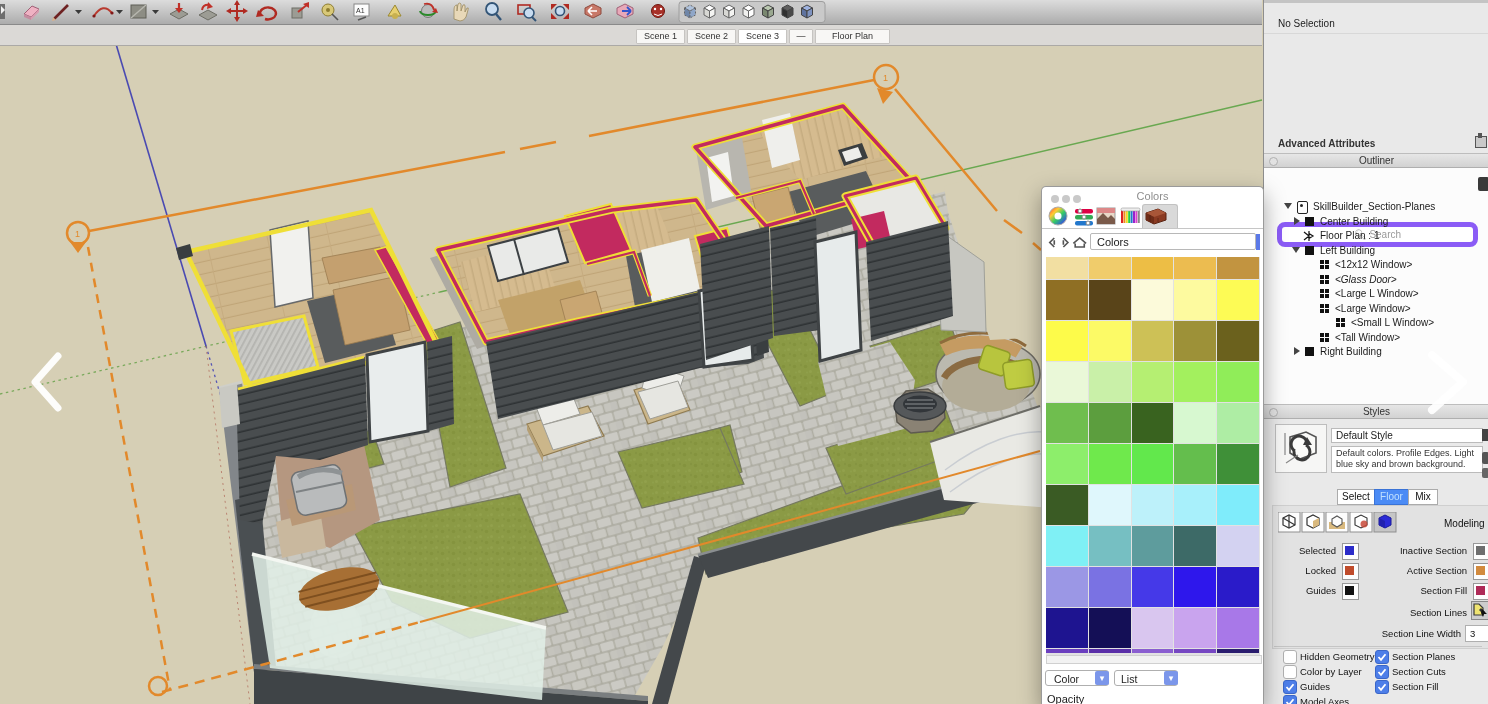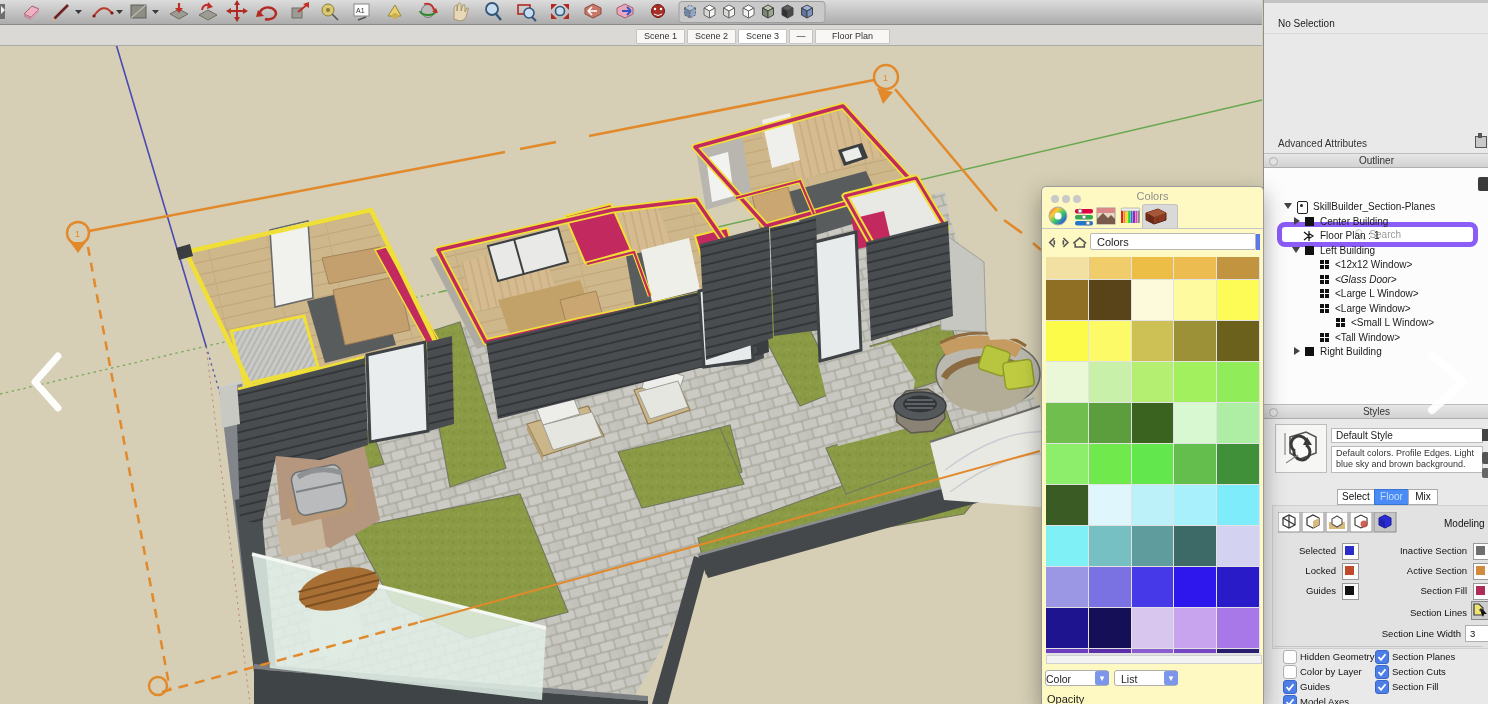--- a/index.html
+++ b/index.html
@@ -13,21 +13,21 @@
   .stab{position:absolute;top:4px;height:13px;background:#F8F7F5;border:1px solid #C6C4C1;
         font-size:9px;color:#333;text-align:center;line-height:13px;border-radius:1px;}
   .stab.sel{background:#ffffff;}
   
   #rpanel{left:1263px;top:0;width:225px;height:704px;background:#E9E9E9;border-left:1px solid #8E8E8E;font-size:10px;color:#222;}
   .hdr{position:absolute;left:0;width:225px;height:13px;background:linear-gradient(#E6E6E6,#D2D2D2);
        border-top:1px solid #BDBDBD;border-bottom:1px solid #AFAFAF;text-align:center;
        font-size:10px;color:#333;line-height:13px;}
   .hdr .dot{position:absolute;left:5px;top:3px;width:7px;height:7px;border:1px solid #B0B0B0;border-radius:50%;background:#E2E2E2;}
   
-  #cwin{left:1041px;top:186px;width:221px;height:518px;background:#fef9c3;
+  #cwin{left:1041px;top:186px;width:221px;height:518px;background:#ffffff;
         border:1px solid #9a9a9a;border-bottom:none;border-radius:5px 5px 0 0;
         box-shadow:0 8px 22px rgba(0,0,0,.35);font-size:11px;color:#222;}
 </style>
 </head>
 <body>
 <svg id="scene" class="abs" style="left:0;top:0" width="1488" height="704" viewBox="0 0 1488 704">
 <defs>
 <pattern id="st" width="30" height="20" patternUnits="userSpaceOnUse" patternTransform="rotate(-15.5)">
  <rect width="30" height="20" fill="#ADACA1"></rect>
  <rect x="0.7" y="0.7" width="13.6" height="8.6" rx="1.5" fill="#C7C6C0"></rect>
@@ -317,21 +317,21 @@
   <div class="stab" style="left:636px;width:47px;">Scene 1</div>
   <div class="stab" style="left:687px;width:47px;">Scene 2</div>
   <div class="stab sel" style="left:738px;width:47px;">Scene 3</div>
   <div class="stab" style="left:789px;width:22px;">—</div>
   <div class="stab" style="left:815px;width:73px;">Floor Plan</div>
 </div>
 <div id="rpanel" class="abs">
   <div class="abs" style="left:0;top:0;width:225px;height:3px;background:#C4C4C4;"></div>
   <div class="abs" style="left:14px;top:18px;font-size:10px;color:#222;">No Selection</div>
   <div class="abs" style="left:0;top:33px;width:225px;border-top:1px solid #D8D8D8;"></div>
-  <div class="abs" style="left:14px;top:138px;font-size:10px;color:#333;">Advanced Attributes</div>
+  <div class="abs" style="left:14px;top:138px;font-size:10px;color:#333;font-weight:bold;">Advanced Attributes</div>
   <svg class="abs" style="left:1472px;top:0" width="0" height="0"></svg>
   <div class="abs" style="left:211px;top:136px;width:10px;height:10px;border:1px solid #555;background:#C9C9C9;"></div>
     <div class="abs" style="left:214px;top:133px;width:4px;height:5px;background:#555;"></div>
   <div class="hdr" style="top:153px;"><span class="dot"></span>Outliner</div>
   <div class="abs" style="left:0;top:168px;width:225px;height:236px;background:#FCFCFC;"></div>
   <div class="abs" style="left:13px;top:176px;width:191px;height:15px;background:#FFF;border:5px solid #8b5cf6;border-radius:8px;font-size:10px;color:#9A9A9A;text-align:center;line-height:15px;margin-top:46px;">🔍︎ Search</div>
   <div class="abs" style="left:214px;top:177px;width:11px;height:14px;background:#3a3a3a;border-radius:2px;"></div>
   <div id="tree" class="abs" style="left:0;top:200px;width:225px;font-size:10px;color:#1a1a1a;">
       <div style="position:absolute;left:0;top:1px;height:14px;width:225px;">
         <span style="position:absolute;left:20px;top:2px;width:0;height:0;border-left:4.5px solid transparent;border-right:4.5px solid transparent;border-top:6px solid #444;"></span>
@@ -614,18 +614,18 @@
       <div style="position:absolute;left:85.6px;top:351.0px;width:41.8px;height:40px;background:#D9C6EF;"></div>
       <div style="position:absolute;left:128.4px;top:351.0px;width:41.8px;height:40px;background:#C9A4EE;"></div>
       <div style="position:absolute;left:171.2px;top:351.0px;width:41.8px;height:40px;background:#A878E8;"></div>
       <div style="position:absolute;left:0.0px;top:392.0px;width:41.8px;height:4px;background:#6B3FBF;"></div>
       <div style="position:absolute;left:42.8px;top:392.0px;width:41.8px;height:4px;background:#5A2FA8;"></div>
       <div style="position:absolute;left:85.6px;top:392.0px;width:41.8px;height:4px;background:#8A5ED0;"></div>
       <div style="position:absolute;left:128.4px;top:392.0px;width:41.8px;height:4px;background:#7647C2;"></div>
       <div style="position:absolute;left:171.2px;top:392.0px;width:41.8px;height:4px;background:#2A1C6E;"></div>
     </div>
   <div class="abs" style="left:4px;top:468px;width:214px;height:7px;background:#F2F2F2;border:1px solid #D0D0D0;"></div>
-  <div class="abs" style="left:3px;top:483px;width:64px;height:16px;background:#FFF;border:1px solid #AFAFAF;border-radius:3px;font-size:10.5px;color:#222;line-height:16px;padding-left:0;box-sizing:border-box;">Color</div>
+  <div class="abs" style="left:3px;top:483px;width:64px;height:16px;background:#FFF;border:1px solid #AFAFAF;border-radius:3px;font-size:10.5px;color:#222;line-height:16px;padding-left:8px;box-sizing:border-box;">Color</div>
   <div class="abs" style="left:53px;top:484px;width:14px;height:14px;background:#7B96EA;border-radius:2px;color:#FFF;font-size:9px;text-align:center;line-height:14px;">▾</div>
   <div class="abs" style="left:72px;top:483px;width:64px;height:16px;background:#FFF;border:1px solid #AFAFAF;border-radius:3px;font-size:10.5px;color:#222;line-height:16px;padding-left:6px;box-sizing:border-box;">List</div>
   <div class="abs" style="left:122px;top:484px;width:14px;height:14px;background:#7B96EA;border-radius:2px;color:#FFF;font-size:9px;text-align:center;line-height:14px;">▾</div>
   <div class="abs" style="left:5px;top:506px;font-size:11px;color:#222;">Opacity</div>
 </div>
 
 </body></html>

